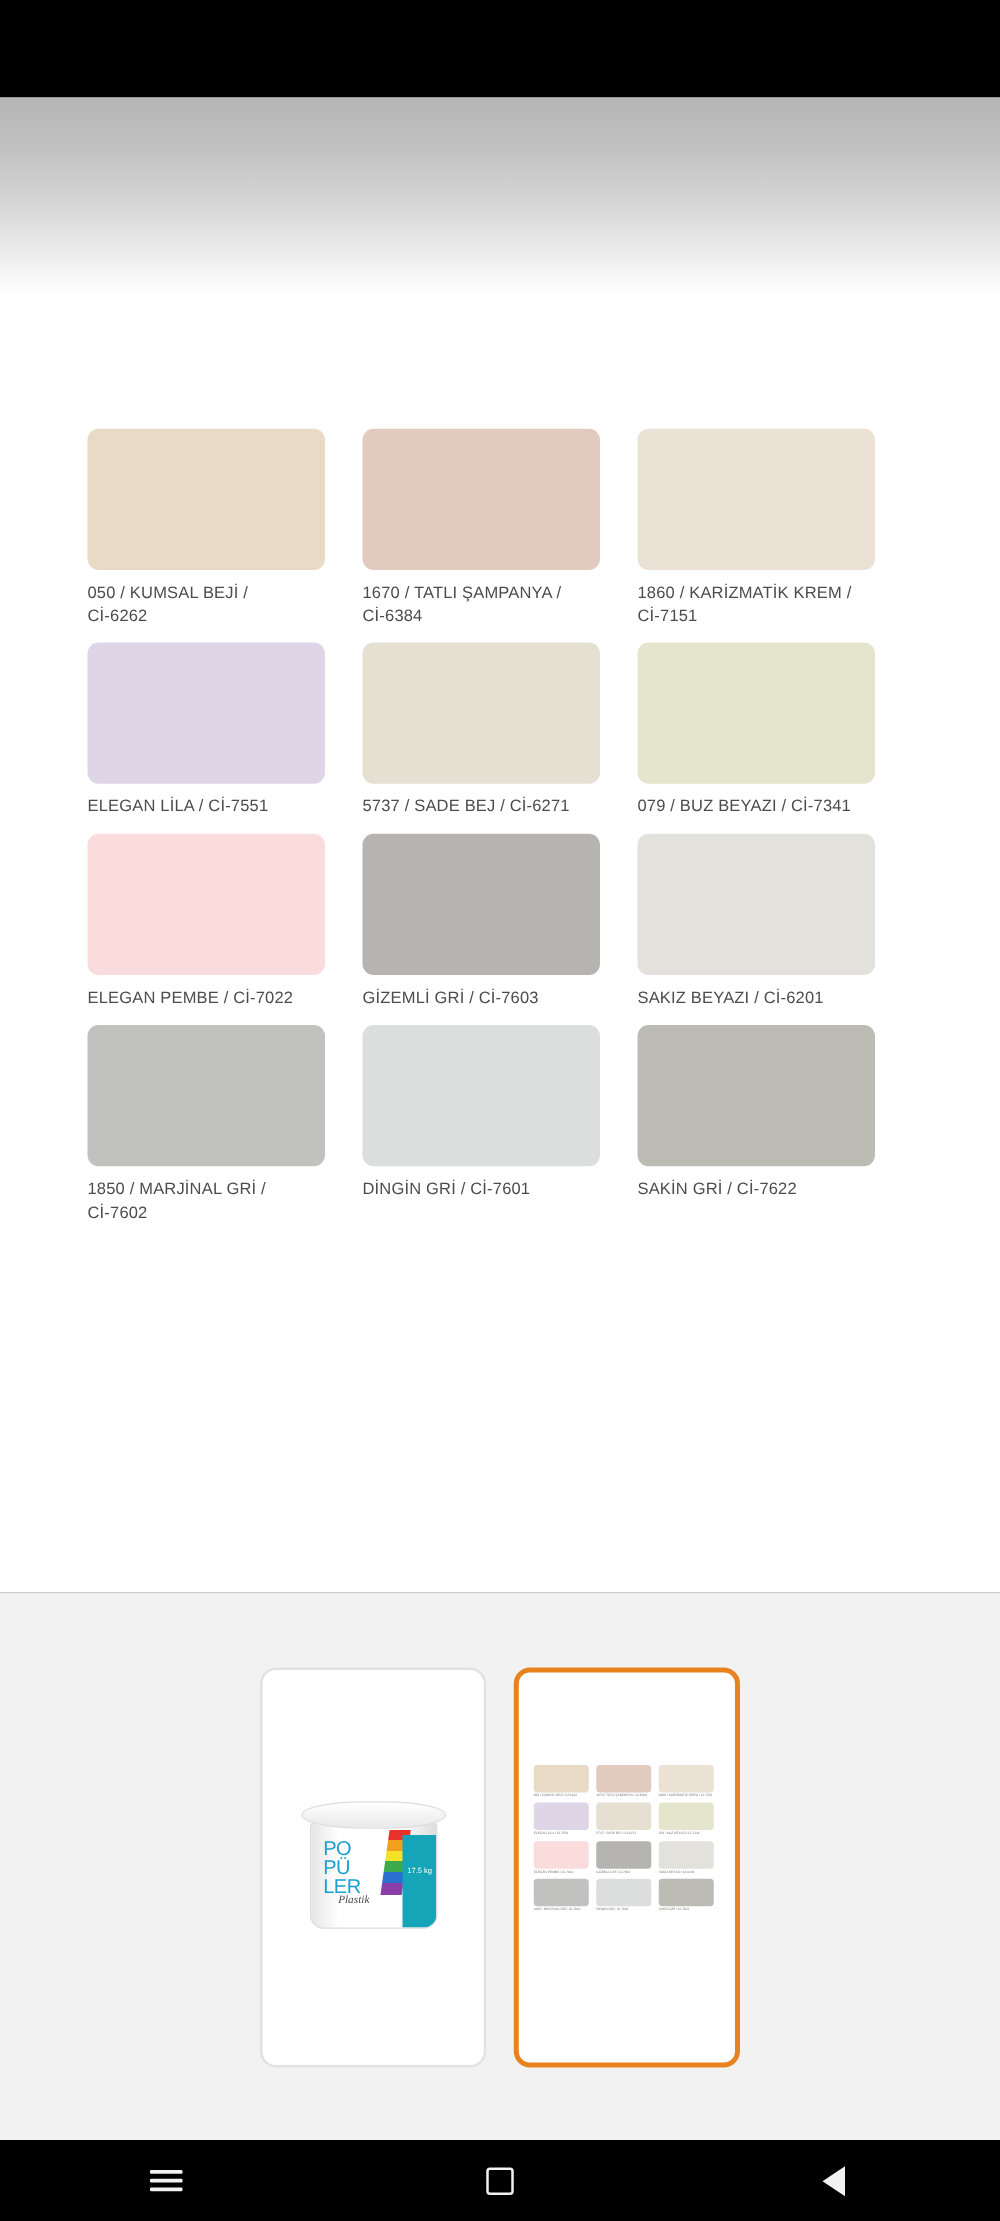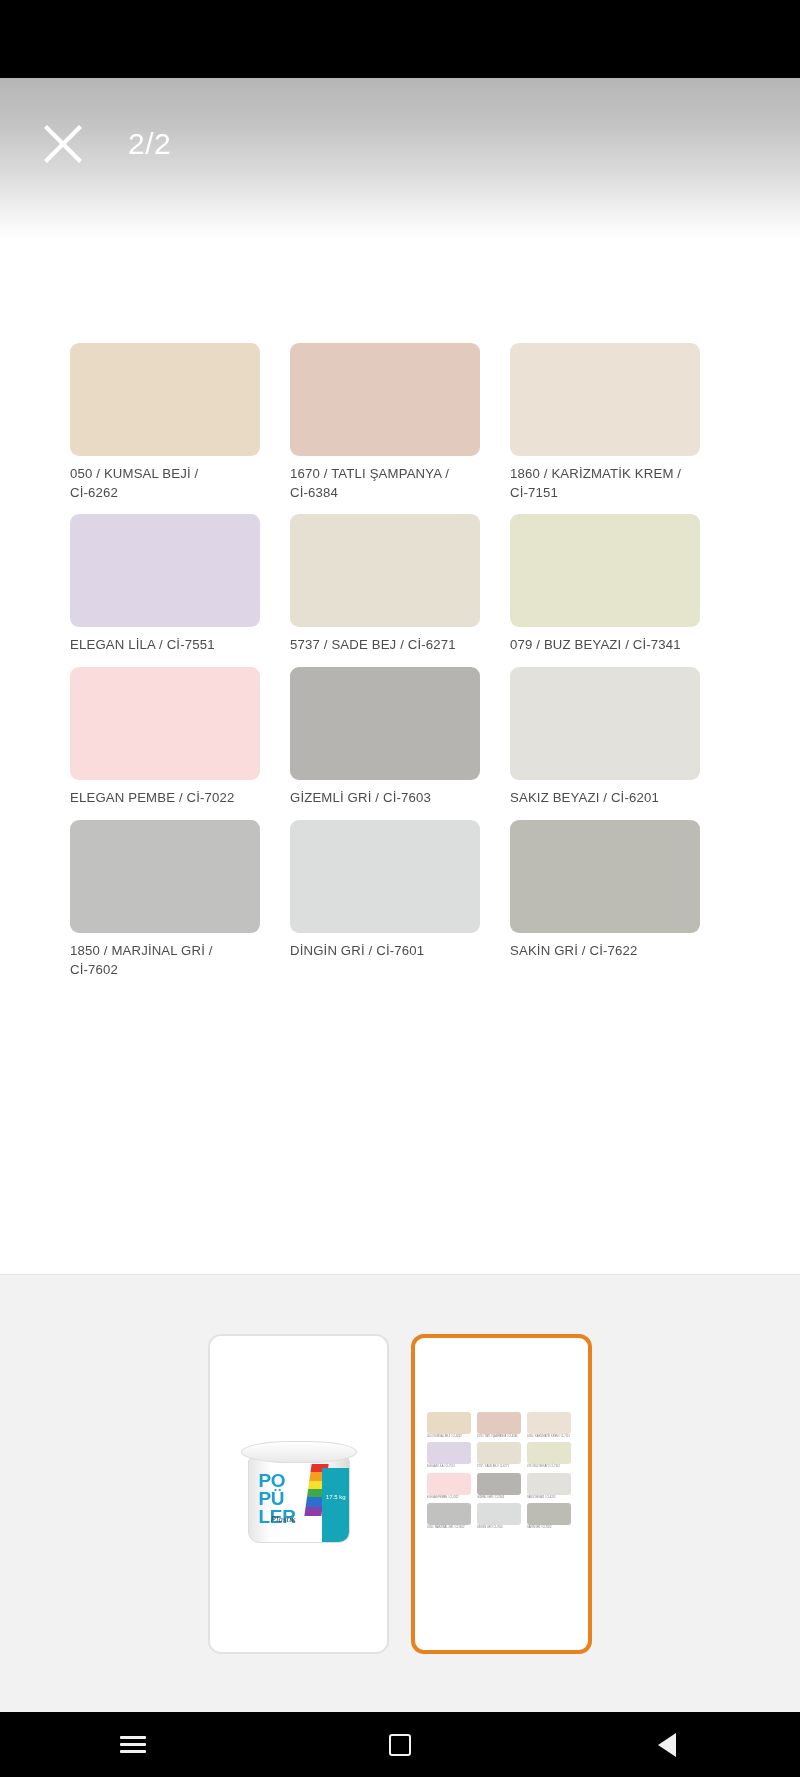--- a/index.html
+++ b/index.html
@@ -145,22 +145,22 @@
     width: 102px; height: 86px;
     background: linear-gradient(to right, #e6e6e6 0%, #ffffff 22%, #ffffff 70%, #dcdcdc 100%);
     border-radius: 5px 5px 11px 11px;
     border: 1px solid #dcdcdc;
     overflow: hidden;
     z-index: 2;
   }
   .bucket-brand {
     position: absolute;
     top: 14px; left: 10px;
-    font-size: 19px;
-    font-weight: bold;
+    font-size: 16px;
+    font-weight: normal;
     line-height: 0.95;
     color: #1b9fd0;
     letter-spacing: -0.3px;
   }
   .bucket-sub {
     position: absolute;
     top: 56px; left: 22px;
     font-size: 9px;
     color: #4a4a4a;
     font-family: "Liberation Serif", serif;
@@ -265,31 +265,20 @@
 <body>
 
 <div id="screen">
 
   <div class="status-bar"></div>
 
   <div class="viewer">
 
     <div class="header-scrim"></div>
 
-    <div class="header-row">
-      <div class="close-btn">
-        <span>
-          <svg width="42" height="42" viewBox="0 0 42 42">
-            <line x1="5" y1="5" x2="37" y2="37" stroke="#ffffff" stroke-width="4.2" stroke-linecap="square"></line>
-            <line x1="37" y1="5" x2="5" y2="37" stroke="#ffffff" stroke-width="4.2" stroke-linecap="square"></line>
-          </svg>
-        </span>
-      </div>
-      <div class="page-counter">2/2</div>
-    </div>
 
     <div class="grid">
       <div class="cell">
         <div class="chip" style="background:#e9dac5"></div>
         <div class="chip-label">050 / KUMSAL BEJİ / Cİ-6262</div>
       </div>
       <div class="cell">
         <div class="chip" style="background:#e3cabe"></div>
         <div class="chip-label">1670 / TATLI ŞAMPANYA / Cİ-6384</div>
       </div>

